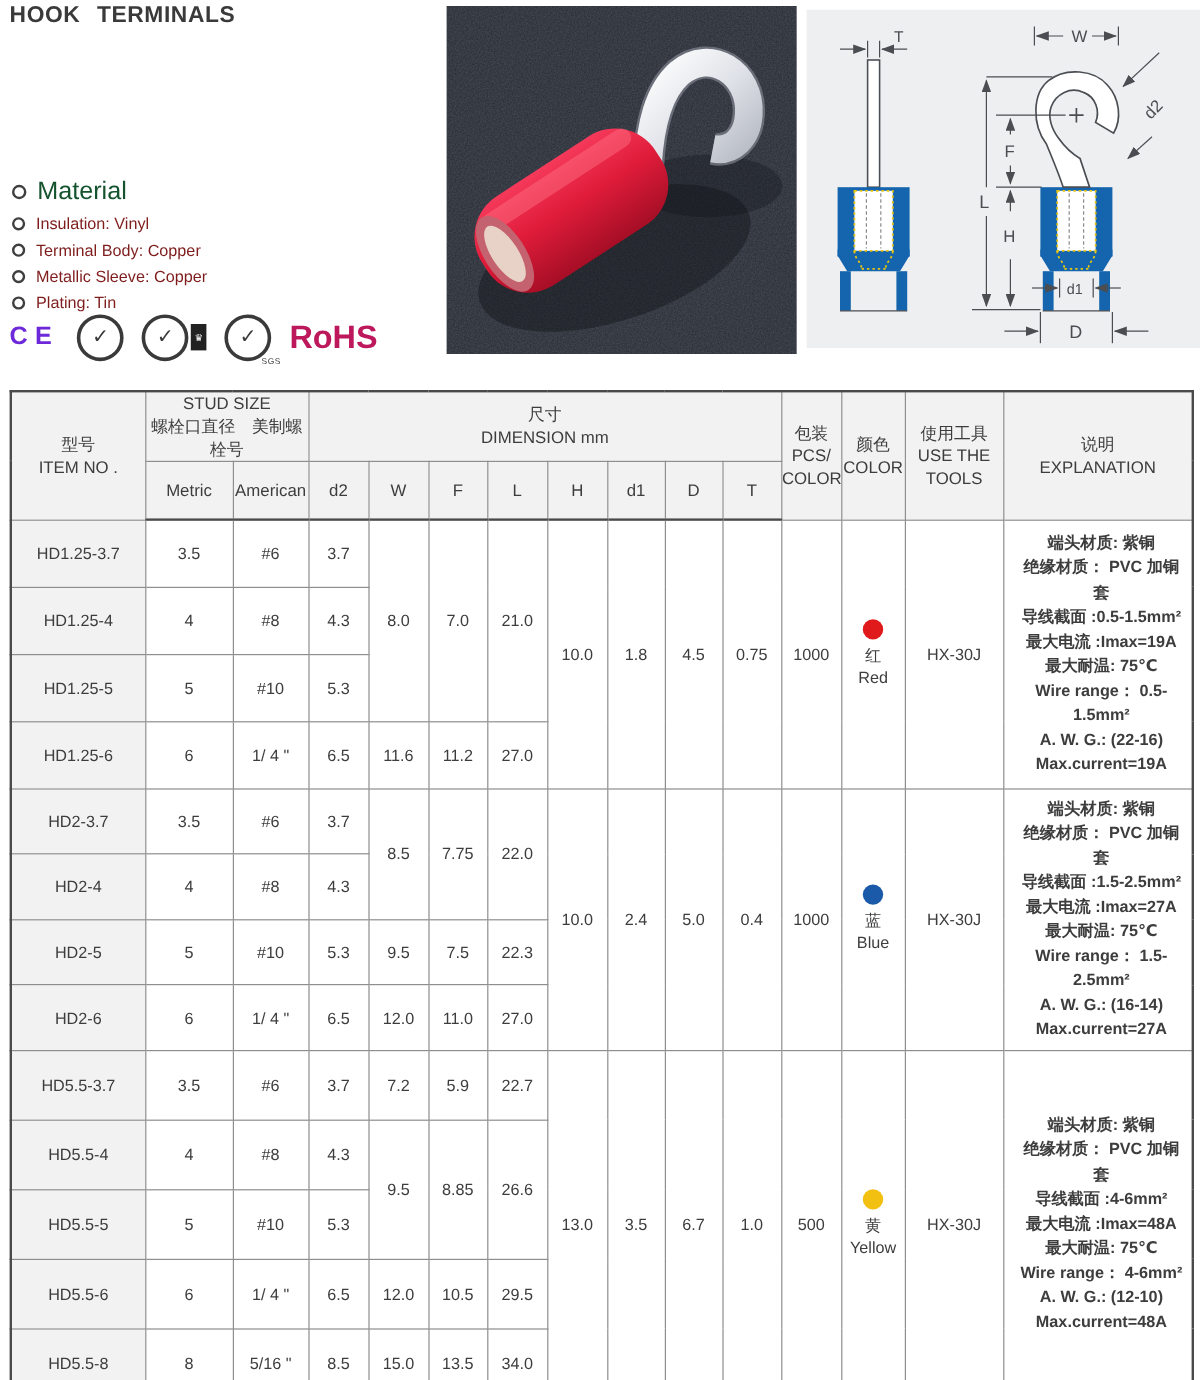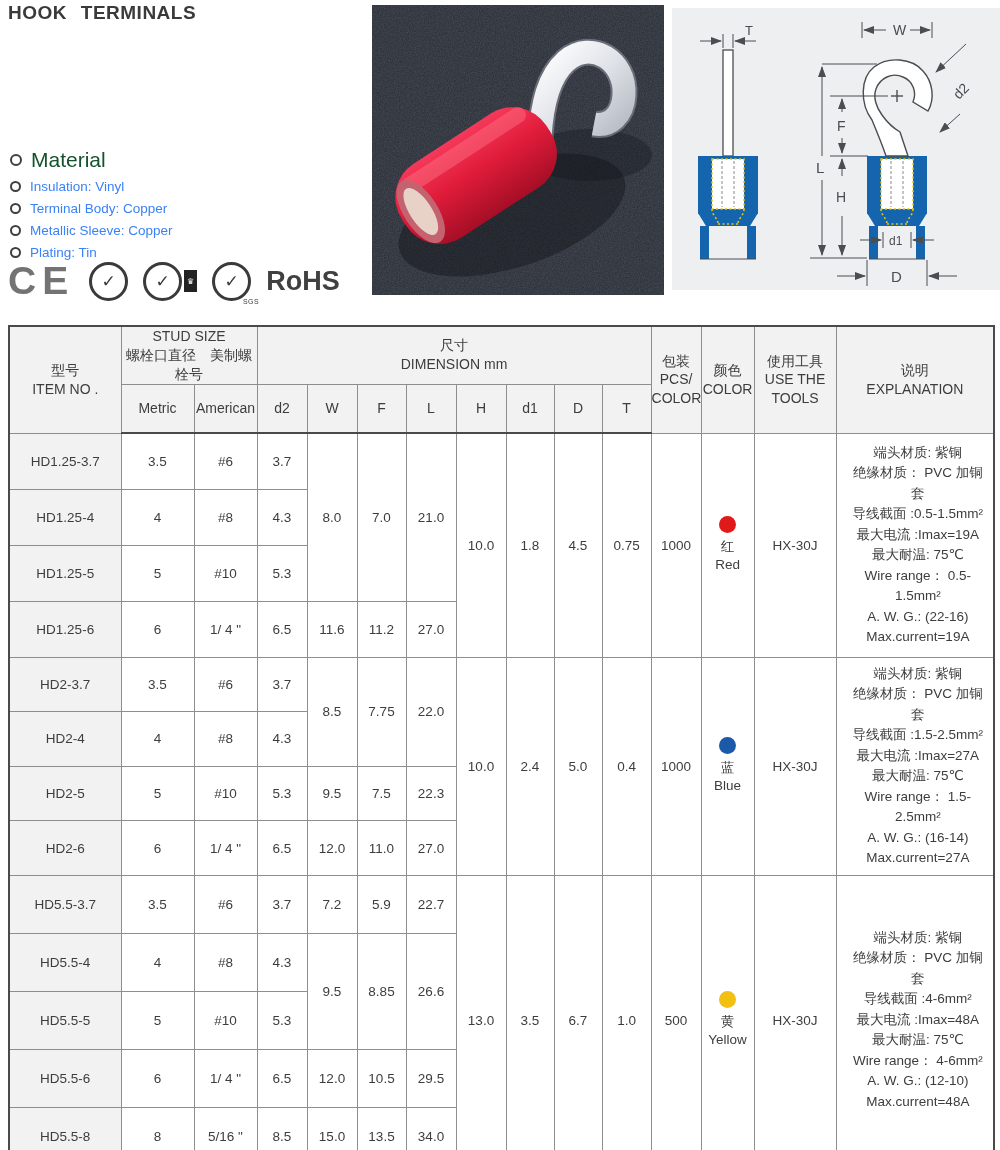--- a/index.html
+++ b/index.html
@@ -7,31 +7,31 @@
   #page{position:relative;width:1000px;height:1150px;background:#fff;overflow:hidden;}
 
   
   .title{position:absolute;left:8px;top:2px;font-size:19px;font-weight:bold;color:#3a3a3a;
          letter-spacing:.5px;word-spacing:8px;}
   .materials{position:absolute;left:10px;top:148px;}
   .mat-row{display:flex;align-items:center;margin-bottom:7px;}
   .ring{width:7px;height:7px;border:2px solid #3f3f3f;border-radius:50%;margin-right:9px;flex:0 0 auto;}
   .ring.big{width:8px;height:8px;}
   .mat-head{font-size:21px;color:#14532d;}
-  .mat-item{font-size:13.5px;color:#3b82f6;text-align:center;}
+  .mat-item{font-size:13.5px;color:#7f1d1d;text-align:center;}
 
   .certs{position:absolute;left:8px;top:260px;display:flex;align-items:center;gap:15px;height:42px;}
-  .ce{font-size:39px;font-weight:bold;color:#737373;letter-spacing:6px;}
+  .ce{font-size:21px;font-weight:bold;color:#6d28d9;letter-spacing:6px;}
   .badge-wrap{position:relative;display:flex;align-items:center;}
   .badge{width:33px;height:33px;border:3px solid #3a3a3a;border-radius:50%;display:flex;
          align-items:center;justify-content:center;font-size:17px;font-weight:bold;color:#3a3a3a;}
   .ukas{width:13px;height:22px;background:#222;color:#fff;font-size:8px;display:flex;
         align-items:center;justify-content:center;margin-left:2px;}
   .sgs{position:absolute;right:-8px;bottom:-4px;font-size:7px;color:#3a3a3a;letter-spacing:.5px;}
-  .rohs{font-size:27px;font-weight:bold;color:#404040;}
+  .rohs{font-size:27px;font-weight:bold;color:#be185d;}
 
   
   .photo{position:absolute;left:372px;top:5px;width:292px;height:290px;}
   .diagram{position:absolute;left:672px;top:8px;width:328px;height:282px;}
 
   
   table.spec{position:absolute;left:8px;top:325px;border-collapse:collapse;table-layout:fixed;
              width:985px;border:2px solid #4a4a4a;}
   .spec th,.spec td{border:1px solid #8e8e8e;text-align:center;vertical-align:middle;
              padding:0;color:#3d3d3d;overflow:hidden;}
@@ -39,21 +39,21 @@
   .spec thead tr.hr2 th{border-bottom:2px solid #4a4a4a;}
   .pre{white-space:pre-line;}
   .hr1{height:51px;}
   .hr2{height:49px;}
   .rh1{height:56px;}
   .rh2{height:53px;margin-left:44px;}
   .rh3{height:58px;}
   .spec td{font-size:13.5px;background:#fff;}
   .ci{background:#f2f2f2 !important;}
   .expl{text-align:center;font-size:10.5px;line-height:1.52;padding:6px 4px 6px 10px !important;
-        white-space:pre-line;vertical-align:middle;}
+        white-space:pre-line;vertical-align:middle;font-weight:bold;}
   .ccolor .dot{display:inline-block;width:17px;height:17px;border-radius:50%;}
   .clabel{font-size:13.5px;line-height:1.35;white-space:pre-line;margin-top:2px;}
   .gstart td{border-top:1px solid #6f6f6f;}
 </style>
 </head>
 <body>
 
 <div id="page">
 
   <div class="title">HOOK TERMINALS</div>

